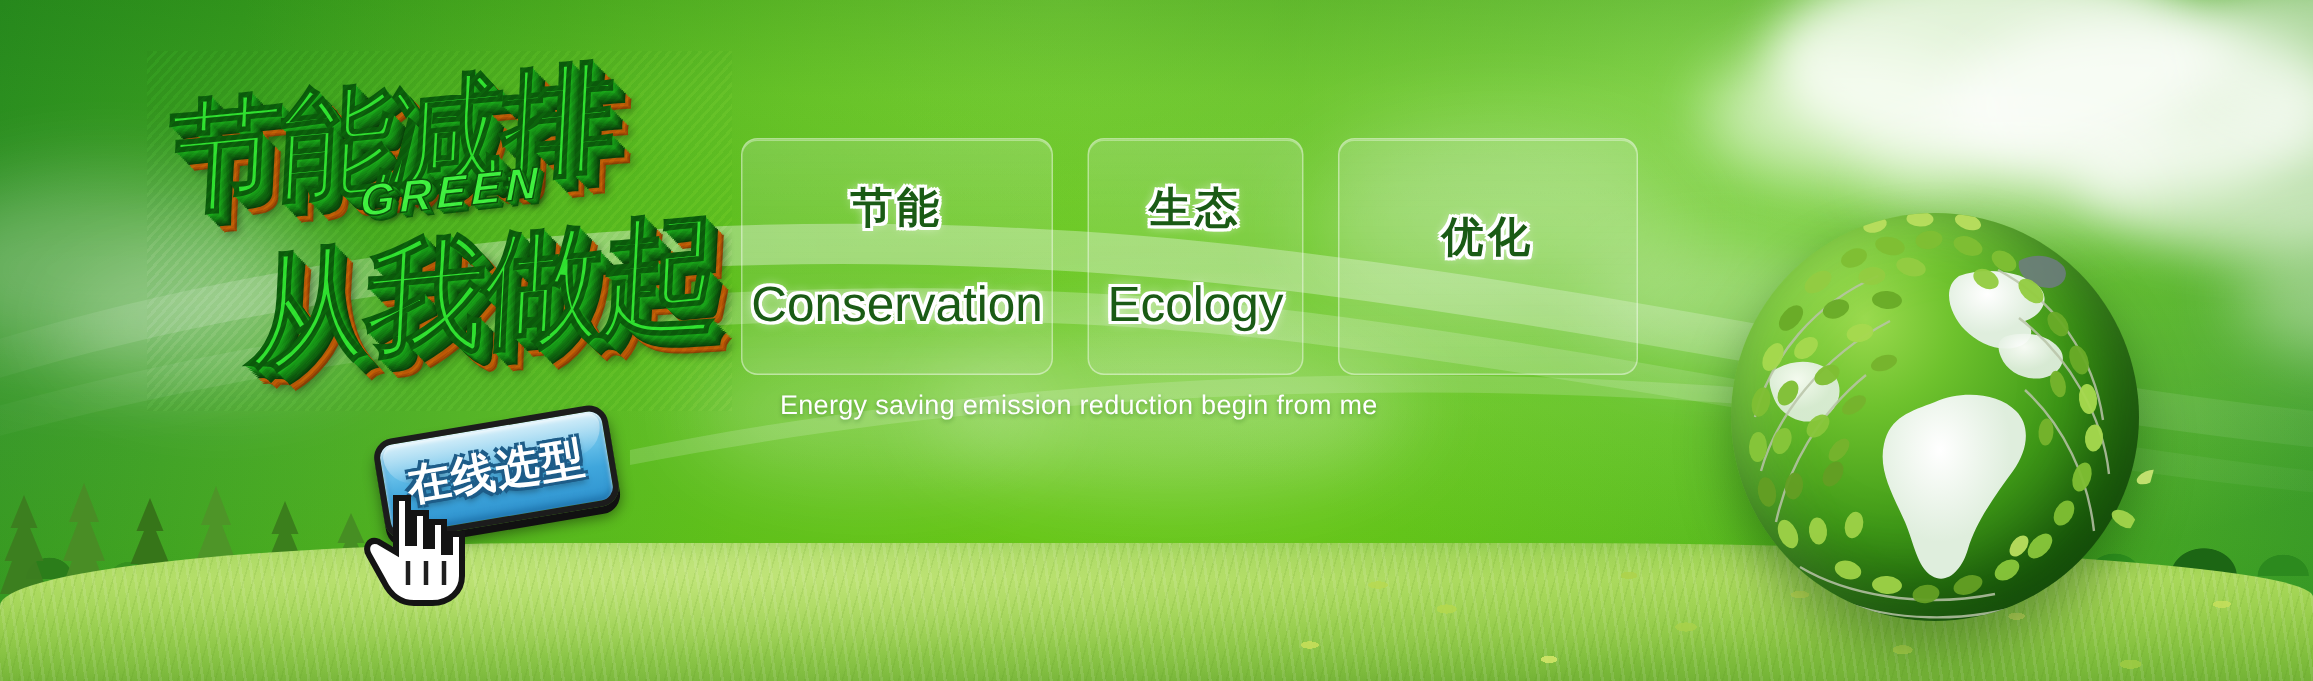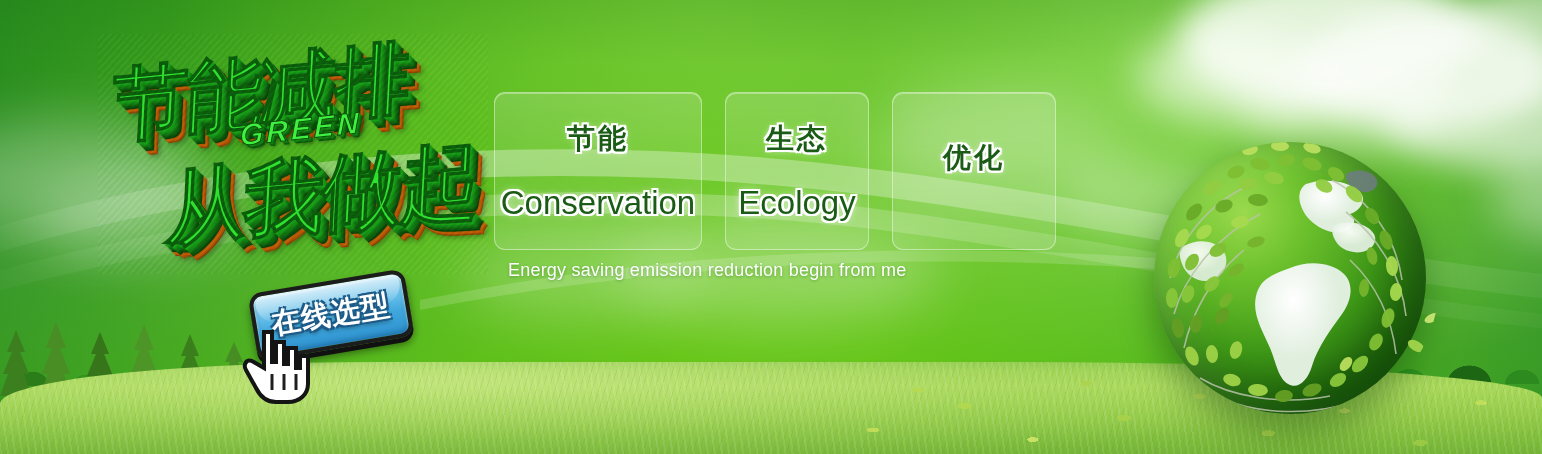--- a/index.html
+++ b/index.html
@@ -282,25 +282,25 @@
     color:#1a5b15;
     letter-spacing:0px;
     white-space:nowrap;
     text-shadow:
       -2px -2px 0 #fff, 2px -2px 0 #fff, -2px 2px 0 #fff, 2px 2px 0 #fff,
       -2px 0 0 #fff, 2px 0 0 #fff, 0 -2px 0 #fff, 0 2px 0 #fff,
       0 0 8px rgba(255,255,255,0.95);
   }
   .card-1 { width:144px; }
   .card-2 { width:208px; }
-  .card-3 { width:164px; }
+  .card-3 { width:200px; }
 
   
   .tagline {
-    position:absolute; left:508px; top:260px;
+    position:absolute; left:520px; top:260px;
     font-size:18px;
     color:#ffffff;
     letter-spacing:0.2px;
     white-space:nowrap;
     text-shadow:0 1px 3px rgba(0,70,0,0.35);
   }
 </style>
 </head>
 <body>
 

